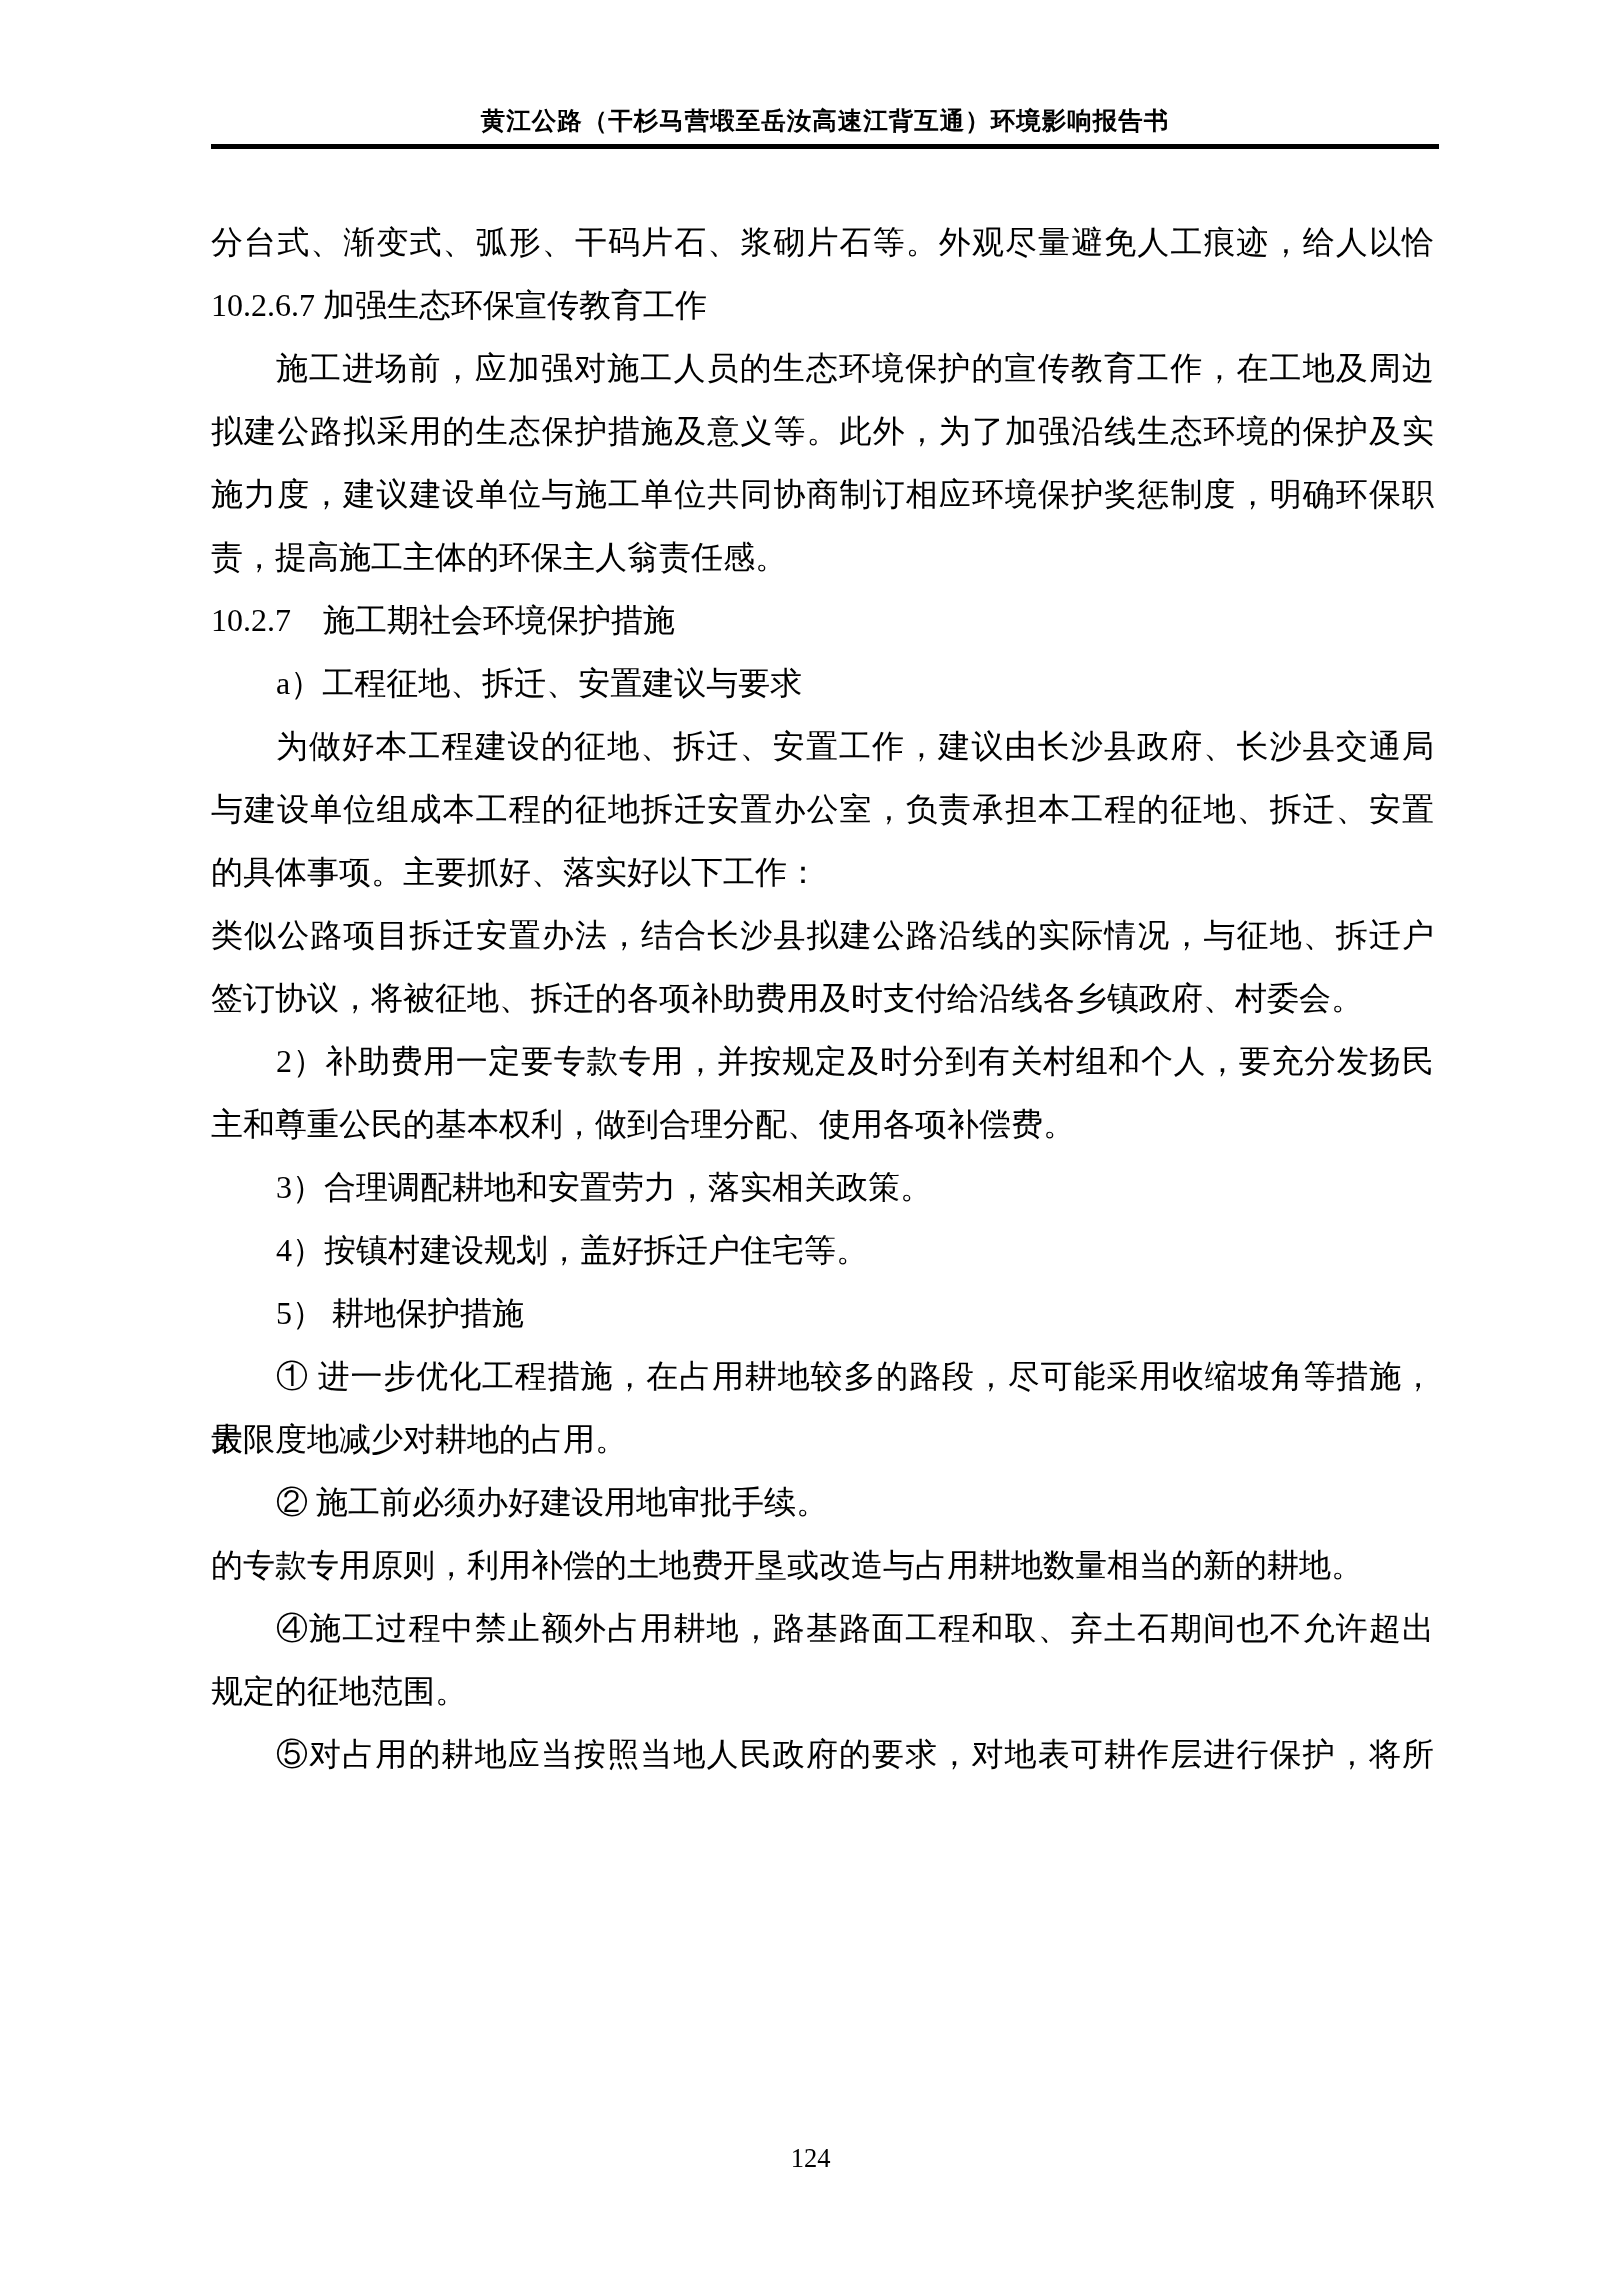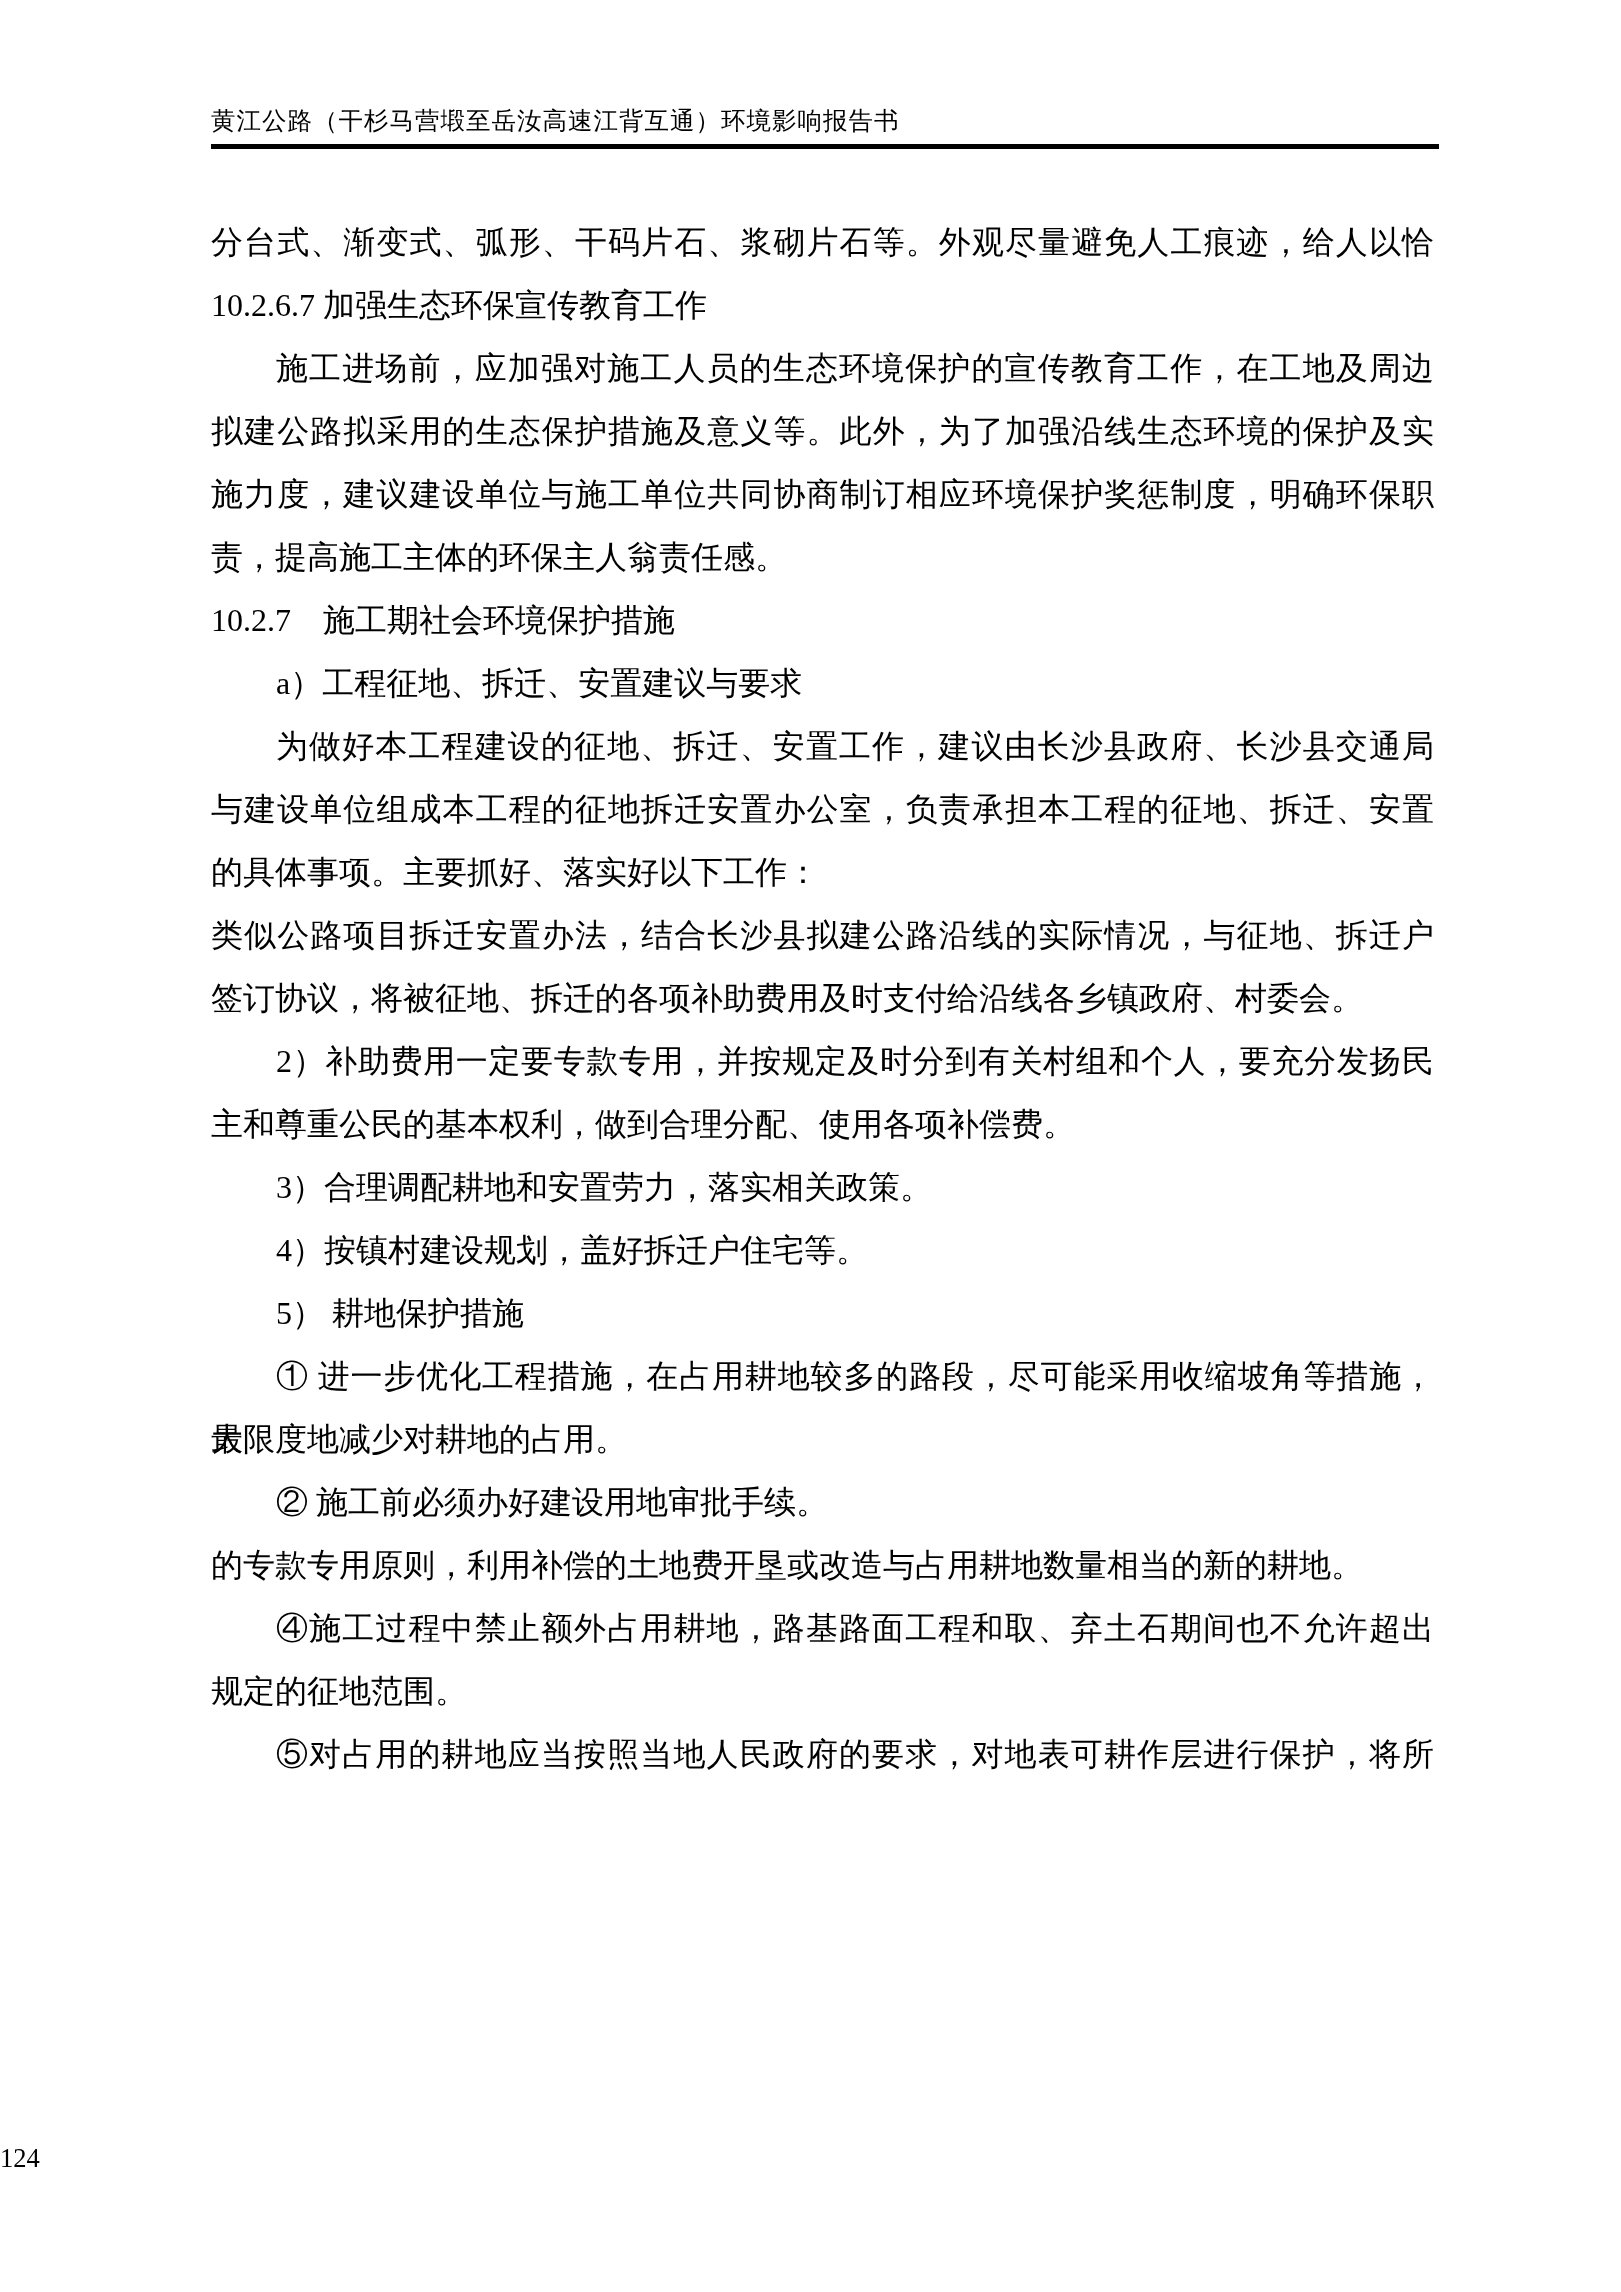--- a/index.html
+++ b/index.html
@@ -8,24 +8,25 @@
     width:1621px;height:2293px;
     margin:0 auto;
     background:#ffffff;
     font-family:"Liberation Serif","DejaVu Serif",serif;
     color:#000000;
     overflow:hidden;
   }
   .running-head{
     position:absolute;
     top:104px;left:211px;width:1228px;
-    text-align:left;
+    text-align:center;
     font-size:24.5px;
     letter-spacing:1px;
     white-space:nowrap;
+    font-weight:bold;
   }
   .head-rule{
     position:absolute;
     top:144px;left:211px;width:1228px;height:4.9px;
     background:#000000;
   }
   .body-text{
     position:absolute;
     top:211px;left:211px;width:1223px;
     font-size:32px;
@@ -39,21 +40,21 @@
   .full{
     text-align:justify;
     text-align-last:justify;
     -moz-text-align-last:justify;
     text-justify:distribute;
   }
   .ind{ text-indent:65px; }
   .pageno{
     position:absolute;
     top:2143px;left:0;width:1621px;
-    text-align:left;
+    text-align:center;
     font-size:26.5px;
   }
 </style>
 </head>
 <body>
 
 <div class="page">
 
   <div class="running-head">黄江公路（干杉马营塅至岳汝高速江背互通）环境影响报告书</div>
 

